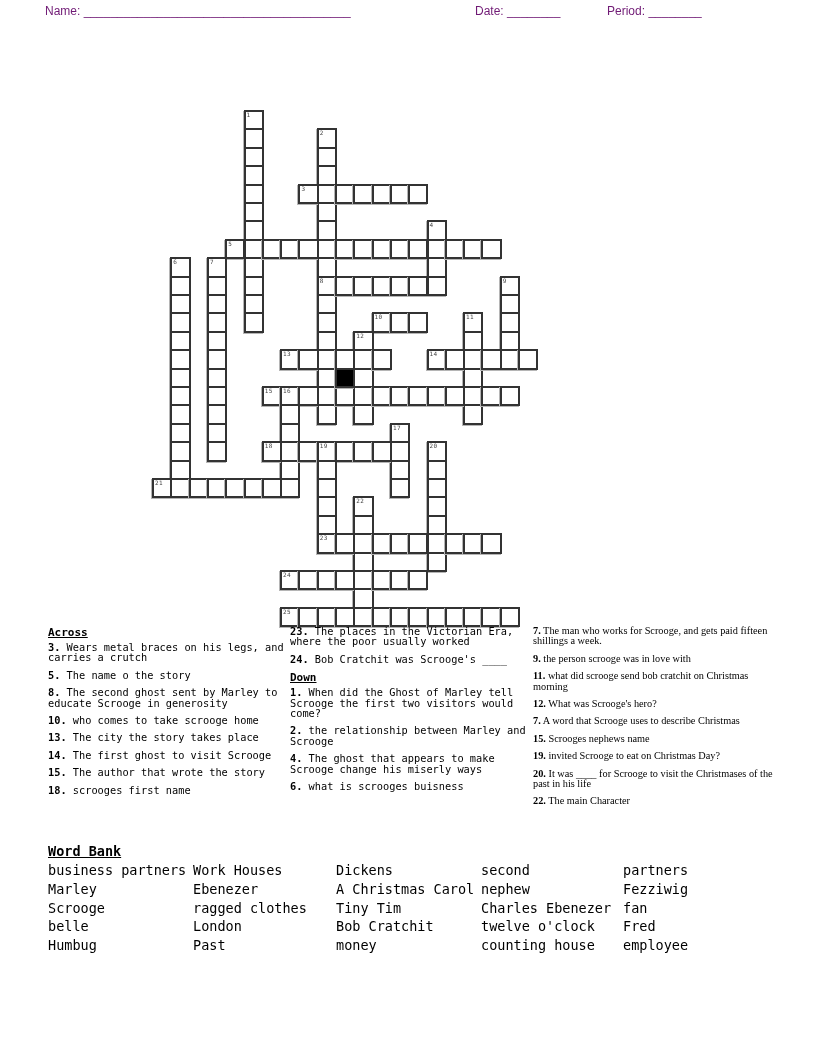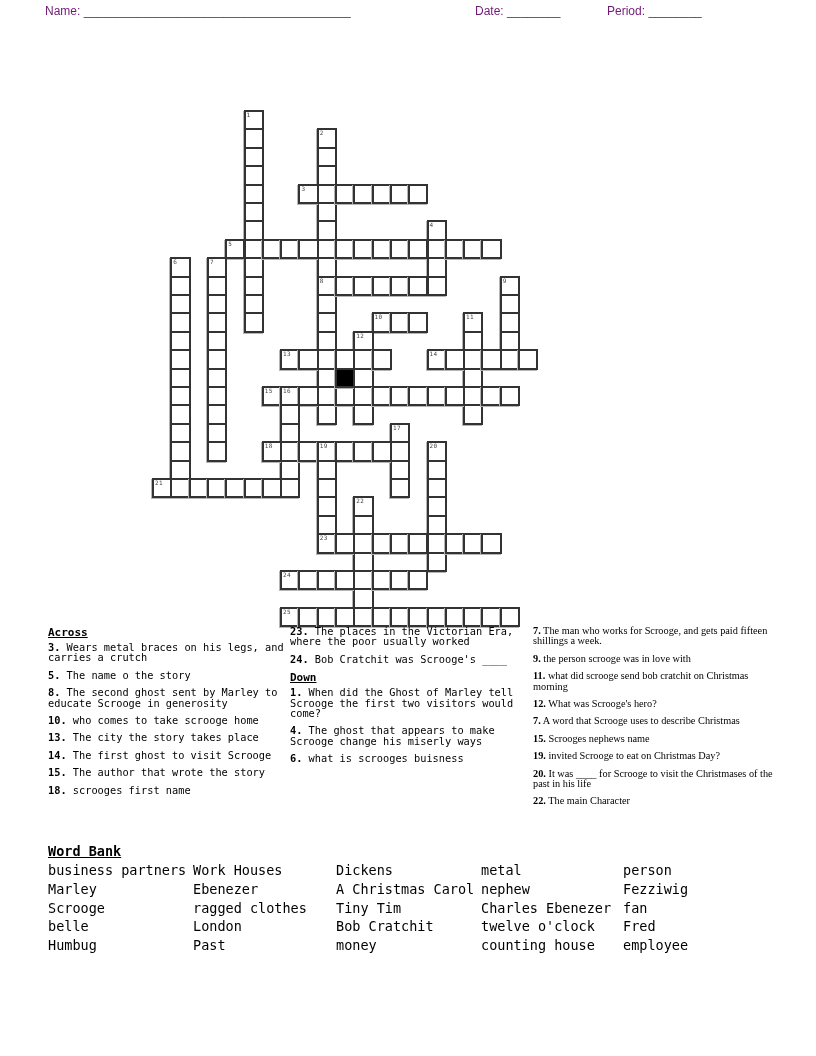--- a/index.html
+++ b/index.html
@@ -321,20 +321,21 @@
         <div class="clue"><b>13.</b> The city the story takes place</div>
         <div class="clue"><b>14.</b> The first ghost to visit Scrooge</div>
         <div class="clue"><b>15.</b> The author that wrote the story</div>
         <div class="clue"><b>18.</b> scrooges first name</div>
       </div>
       <div class="clue-col" style="left: 290px;">
         <div class="clue"><b>23.</b> The places in the Victorian Era, where the poor usually worked</div>
         <div class="clue"><b>24.</b> Bob Cratchit was Scrooge's ____</div>
         <div class="clue-heading">Down</div>
         <div class="clue"><b>1.</b> When did the Ghost of Marley tell Scrooge the first two visitors would come?</div>
+        <div class="clue"><b>2.</b> the relationship between Marley and Scrooge</div>
         <div class="clue"><b>4.</b> The ghost that appears to make Scrooge change his miserly ways</div>
         <div class="clue"><b>6.</b> what is scrooges buisness</div>
       </div>
       <div class="clue-col" style="left: 533px; font-family: Liberation Serif, serif;">
         <div class="clue"><b>7.</b> The man who works for Scrooge, and gets paid fifteen shillings a week.</div>
         <div class="clue"><b>9.</b> the person scrooge was in love with</div>
         <div class="clue"><b>11.</b> what did scrooge send bob cratchit on Christmas morning</div>
         <div class="clue"><b>12.</b> What was Scrooge's hero?</div>
         <div class="clue"><b>7.</b> A word that Scrooge uses to describe Christmas</div>
         <div class="clue"><b>15.</b> Scrooges nephews name</div>
@@ -361,28 +362,28 @@
         <div class="wb-item">Past</div>
       </div>
       <div class="wb-col" style="left: 336px;">
         <div class="wb-item">Dickens</div>
         <div class="wb-item">A Christmas Carol</div>
         <div class="wb-item">Tiny Tim</div>
         <div class="wb-item">Bob Cratchit</div>
         <div class="wb-item">money</div>
       </div>
       <div class="wb-col" style="left: 481px;">
-        <div class="wb-item">metal</div>
+        <div class="wb-item">second</div>
         <div class="wb-item">nephew</div>
         <div class="wb-item">Charles Ebenezer</div>
         <div class="wb-item">twelve o'clock</div>
         <div class="wb-item">counting house</div>
       </div>
       <div class="wb-col" style="left: 623px;">
-        <div class="wb-item">person</div>
+        <div class="wb-item">partners</div>
         <div class="wb-item">Fezziwig</div>
         <div class="wb-item">fan</div>
         <div class="wb-item">Fred</div>
         <div class="wb-item">employee</div>
       </div>
     </div>
 
 </div>
 
 </body></html>

